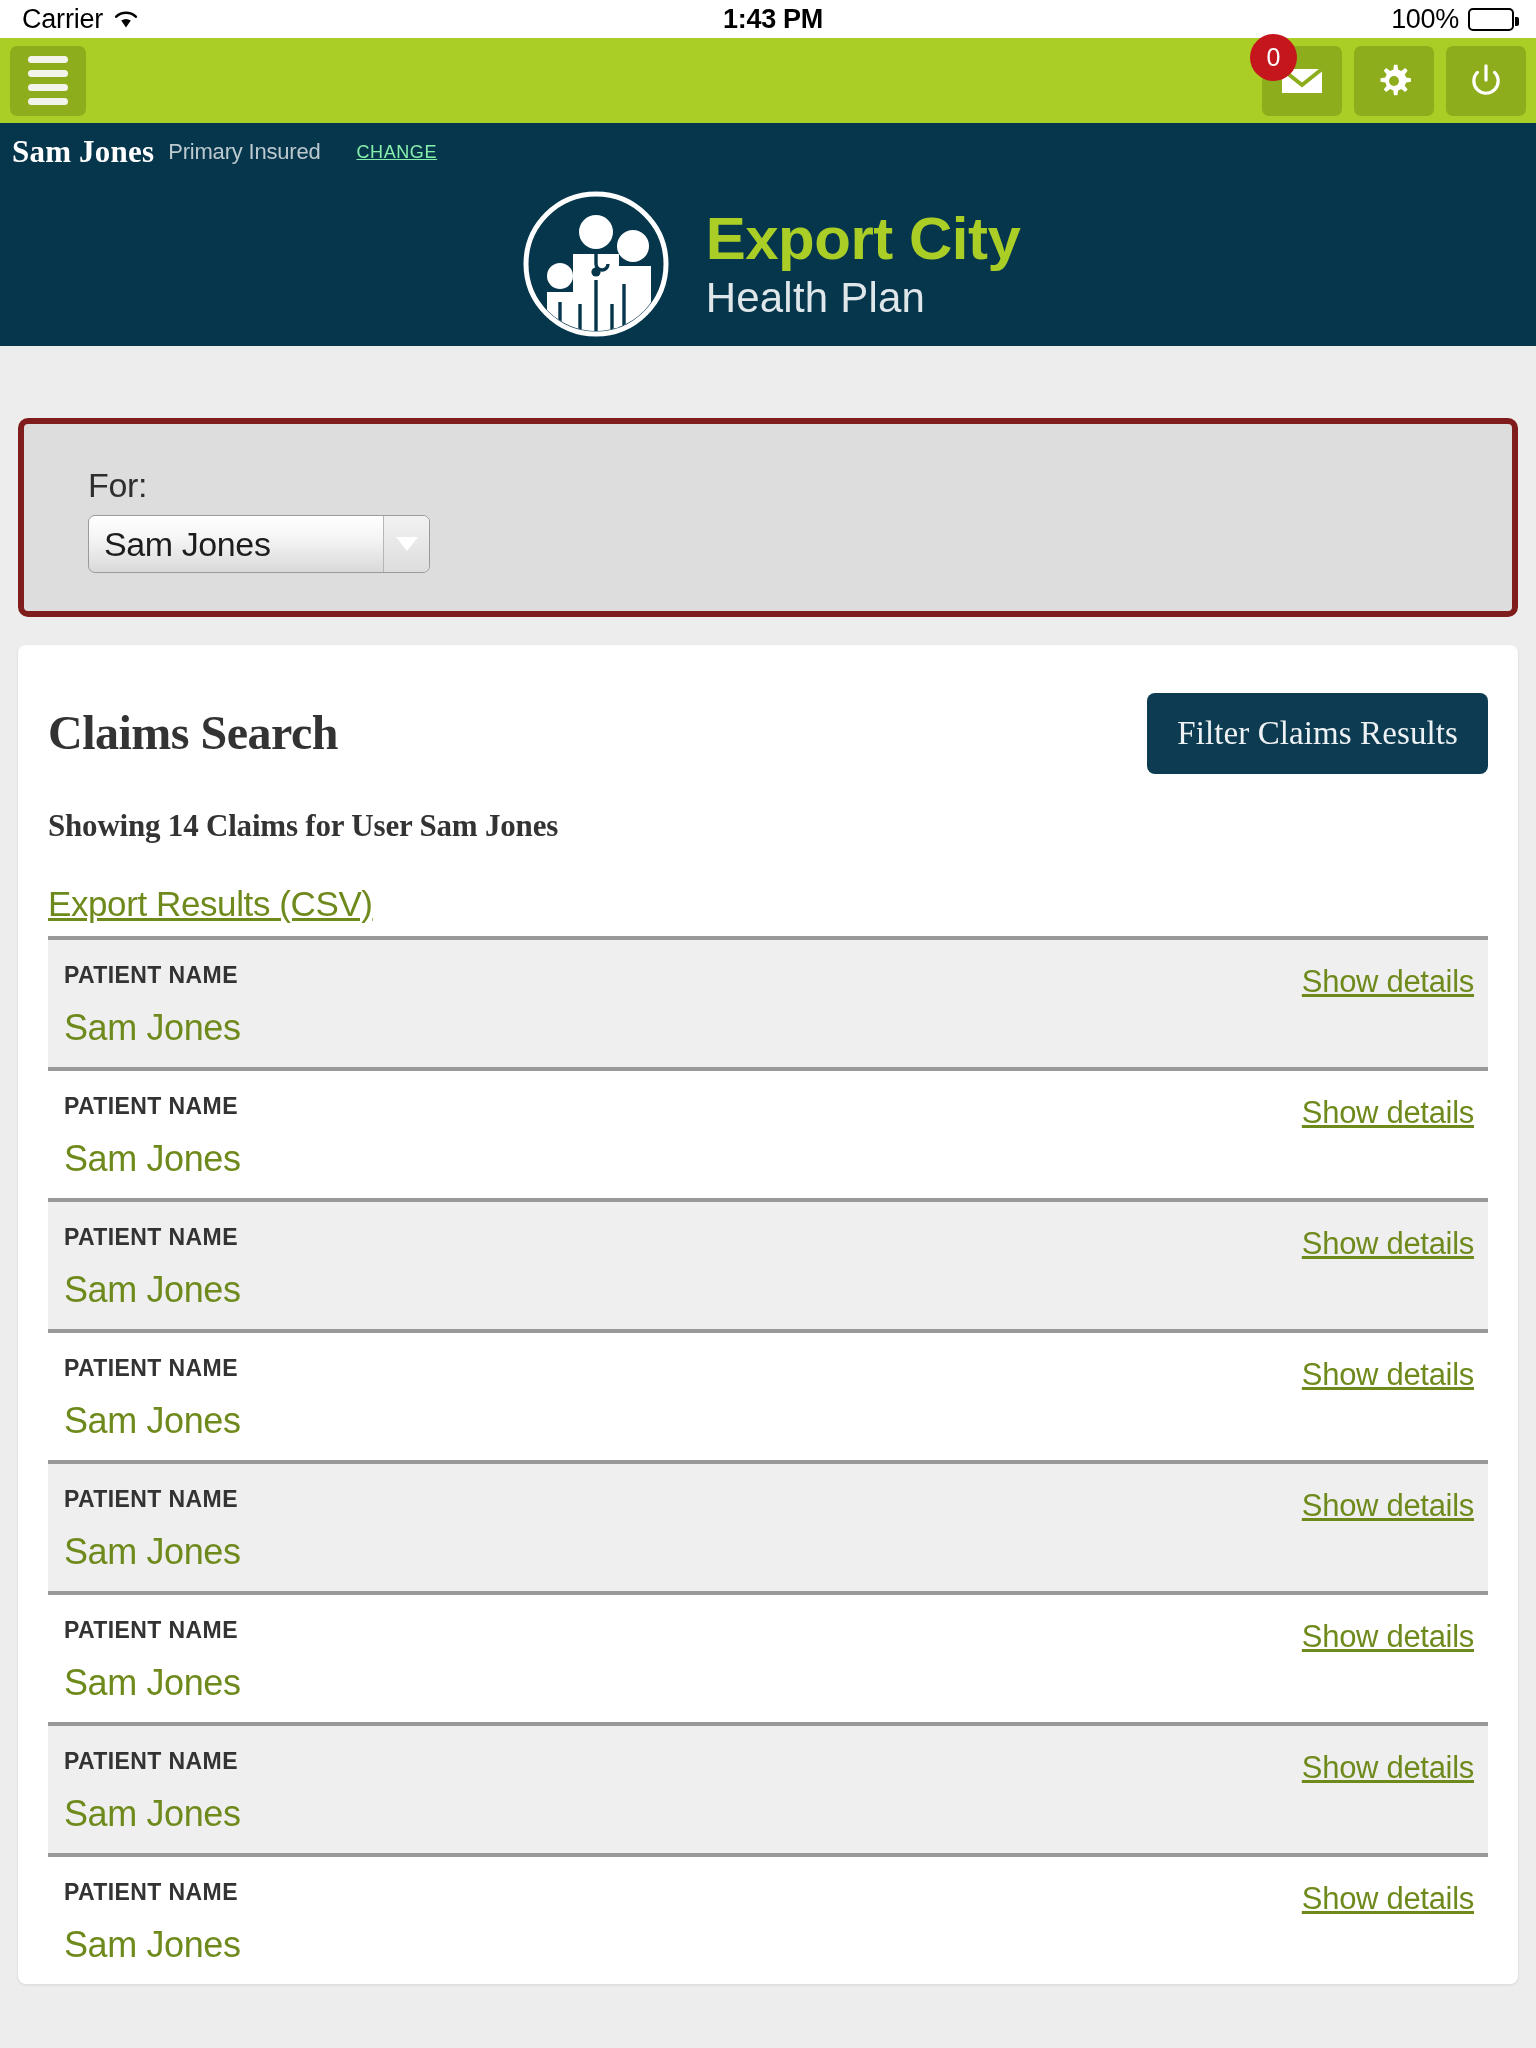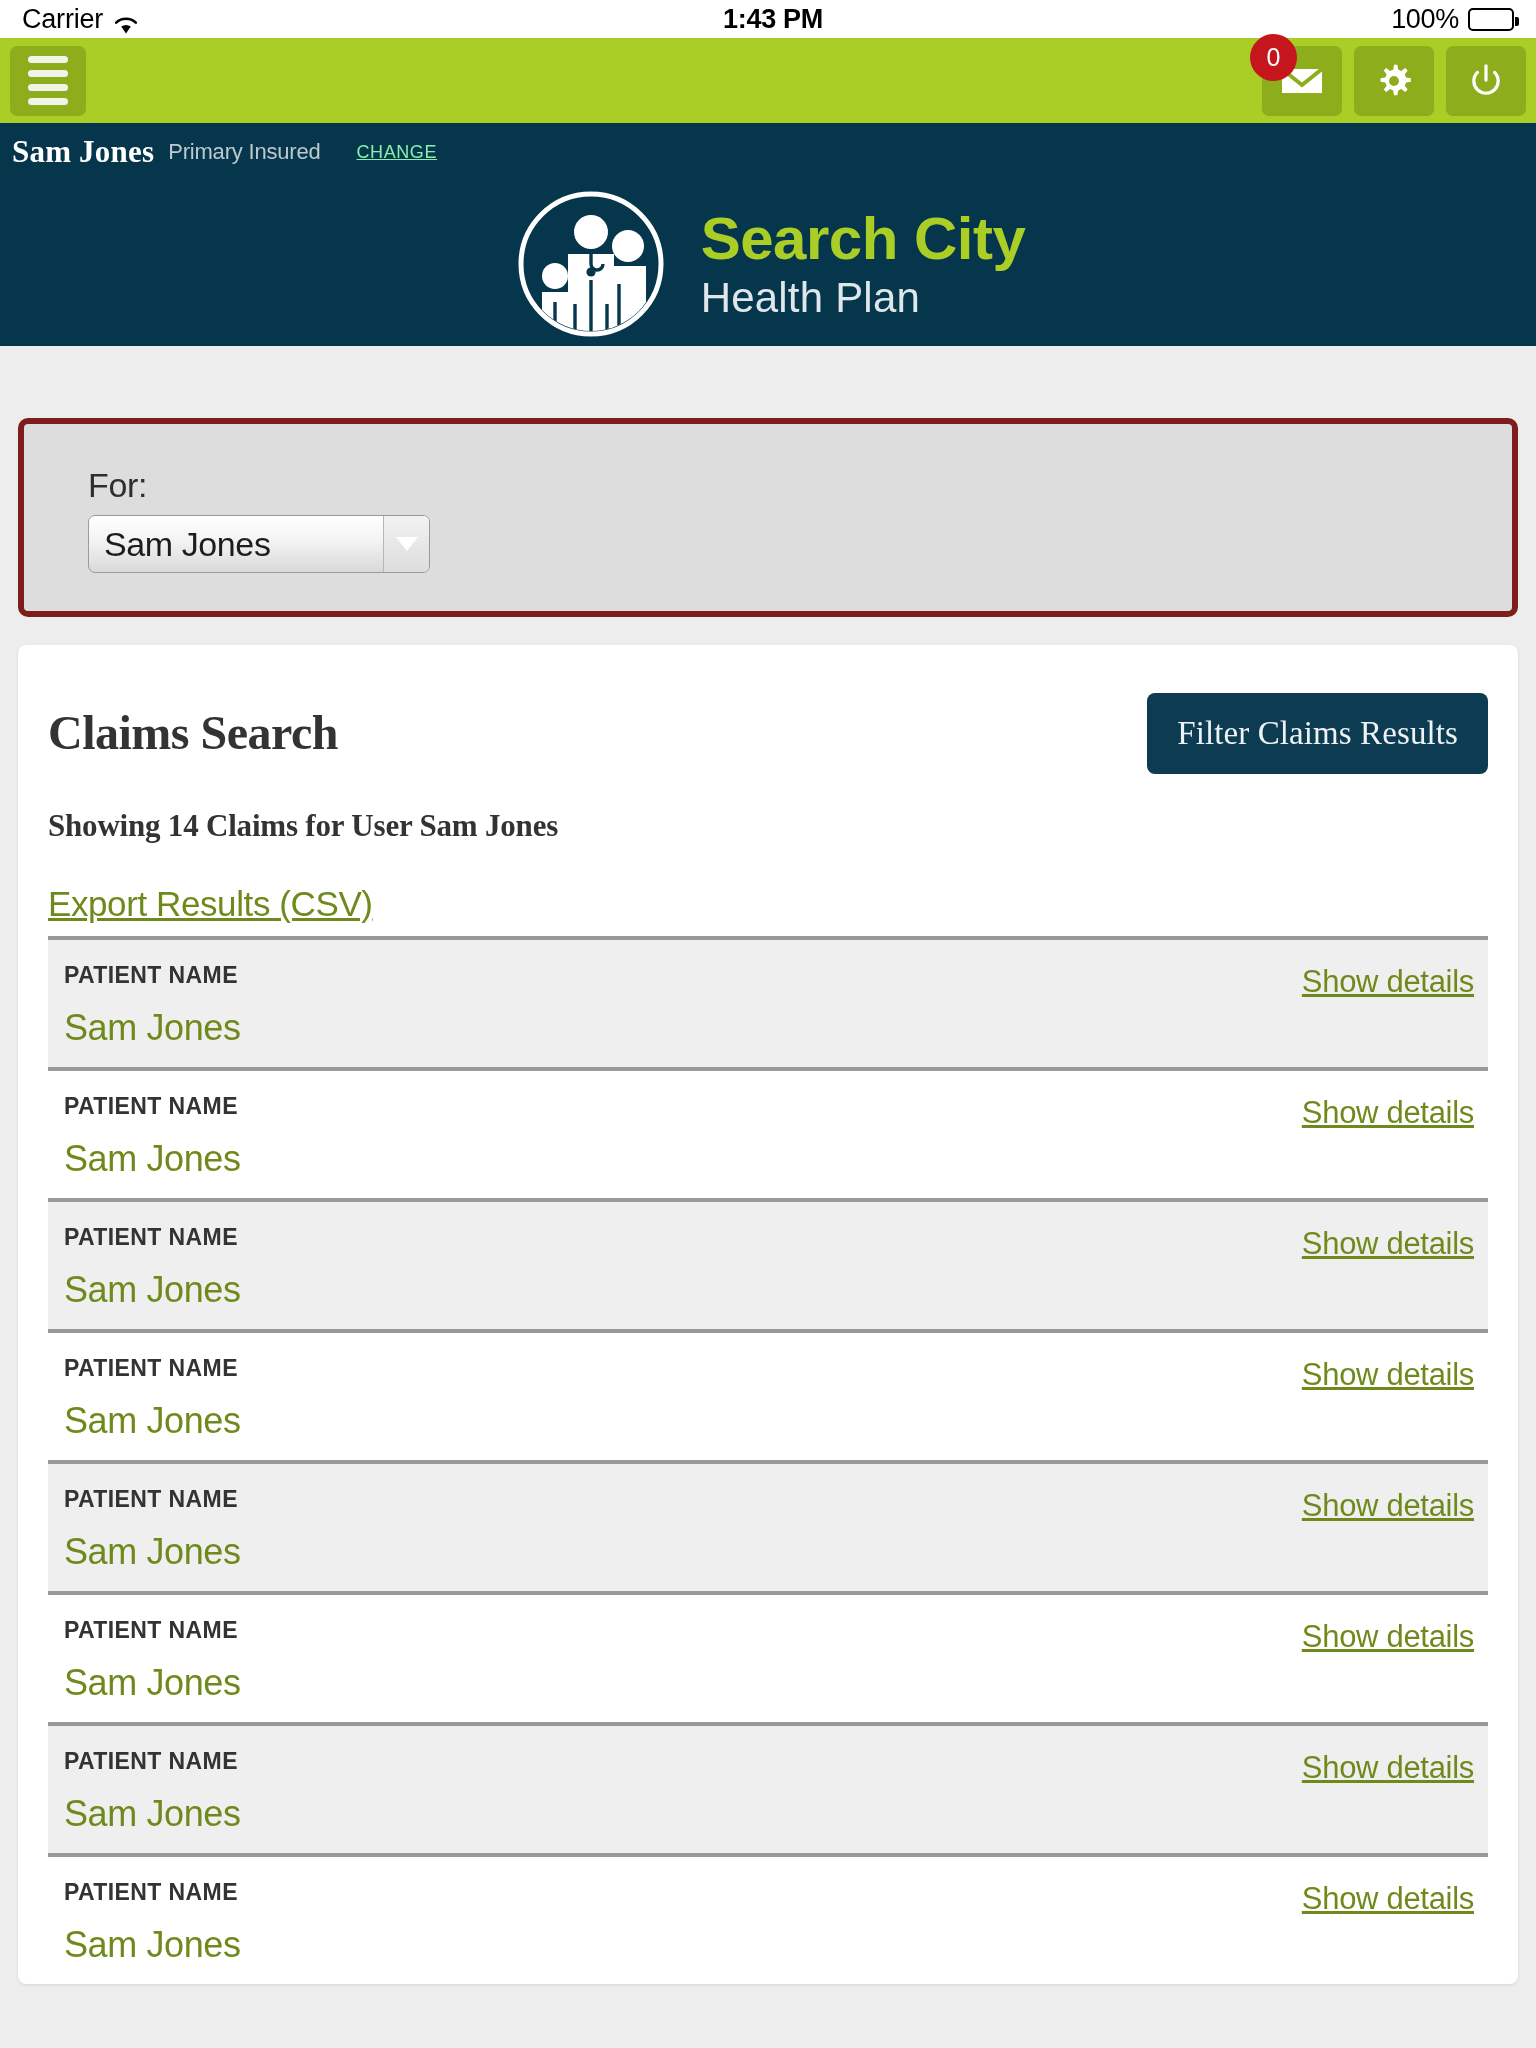--- a/index.html
+++ b/index.html
@@ -14,21 +14,21 @@
 
   
   .statusbar {
     height: 38px;
     background: #ffffff;
     display: flex;
     align-items: center;
     padding: 0 22px;
     position: relative;
   }
-  .sb-left { display: flex; align-items: flex-end; gap: 10px; }
+  .sb-left { display: flex; align-items: center; gap: 10px; }
   .sb-carrier {
     font-size: 27px;
     color: #000;
     font-family: "Liberation Sans", sans-serif;
     letter-spacing: -0.2px;
   }
   .wifi-icon { width: 26px; height: 20px; display: block; }
   .sb-center {
     position: absolute;
     left: 10px; right: 0;
@@ -402,21 +402,21 @@
         <line x1="96" y1="120" x2="96" y2="150"></line>
         <line x1="108" y1="100" x2="108" y2="150"></line>
         <line x1="44" y1="118" x2="44" y2="150"></line>
       </g>
       <g clip-path="url(#lc)" fill="#06364b">
         <circle cx="80" cy="88" r="4.6"></circle>
       </g>
     </svg>
   </span>
   <div class="logo-text">
-    <span class="logo-title">Search City</span>
+    <span class="logo-title">Export City</span>
     <span class="logo-sub">Health Plan</span>
   </div>
 </div>
 
 <div class="page">
 
   <div class="filter-panel">
     <div class="for-label">For:</div>
     <div class="select-wrap">
       <span class="select-value">Sam Jones</span>

